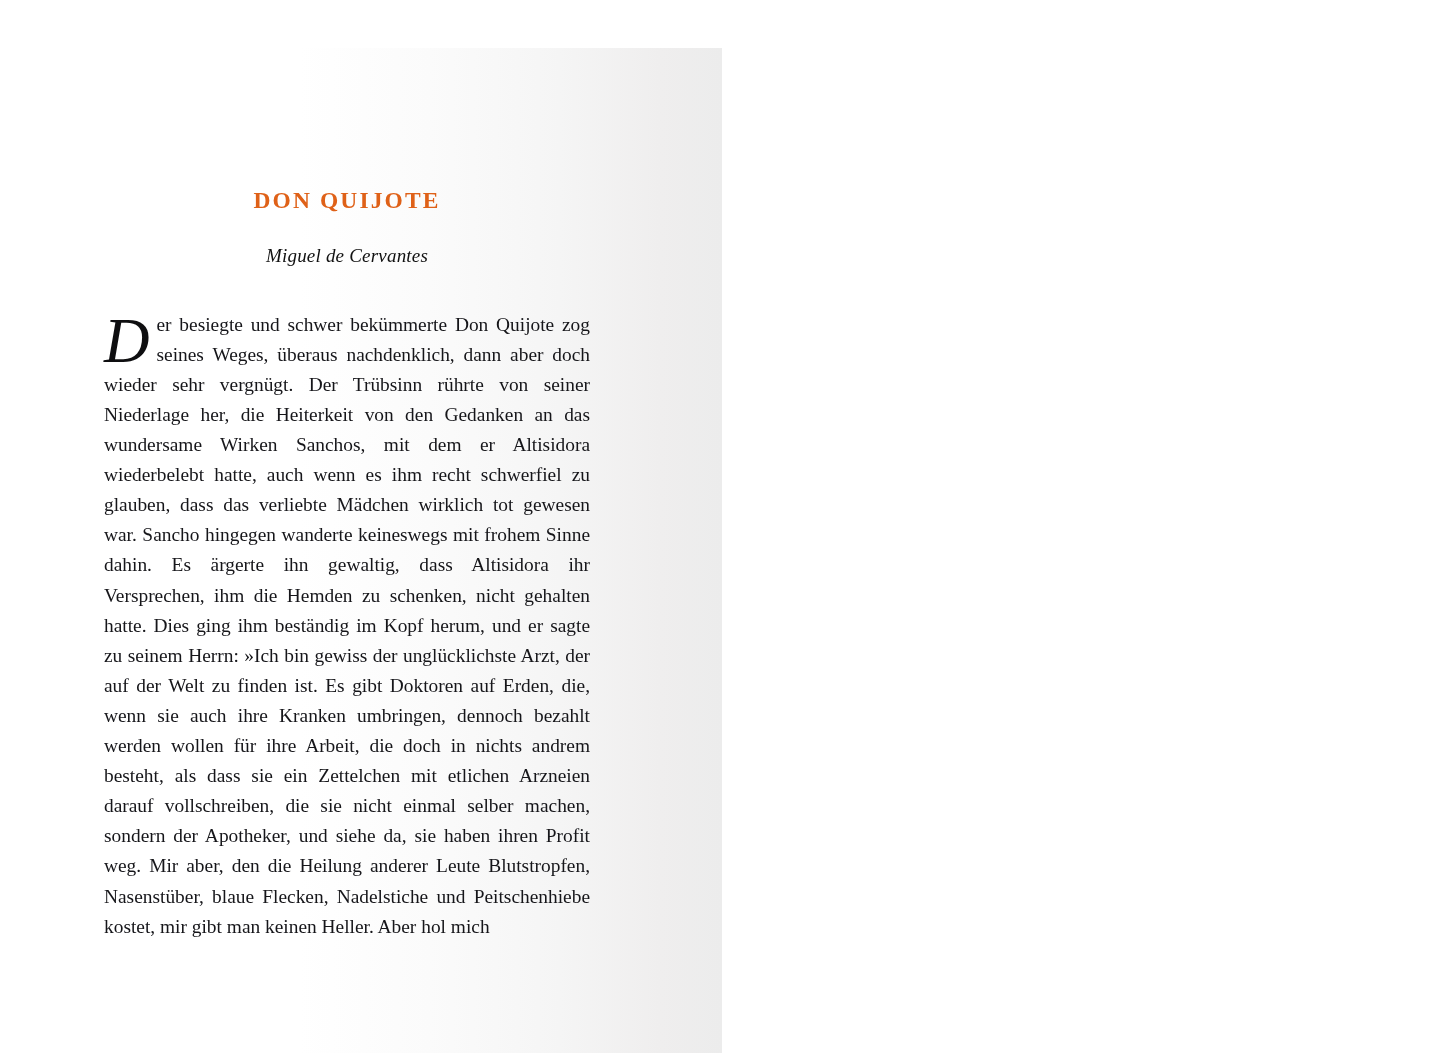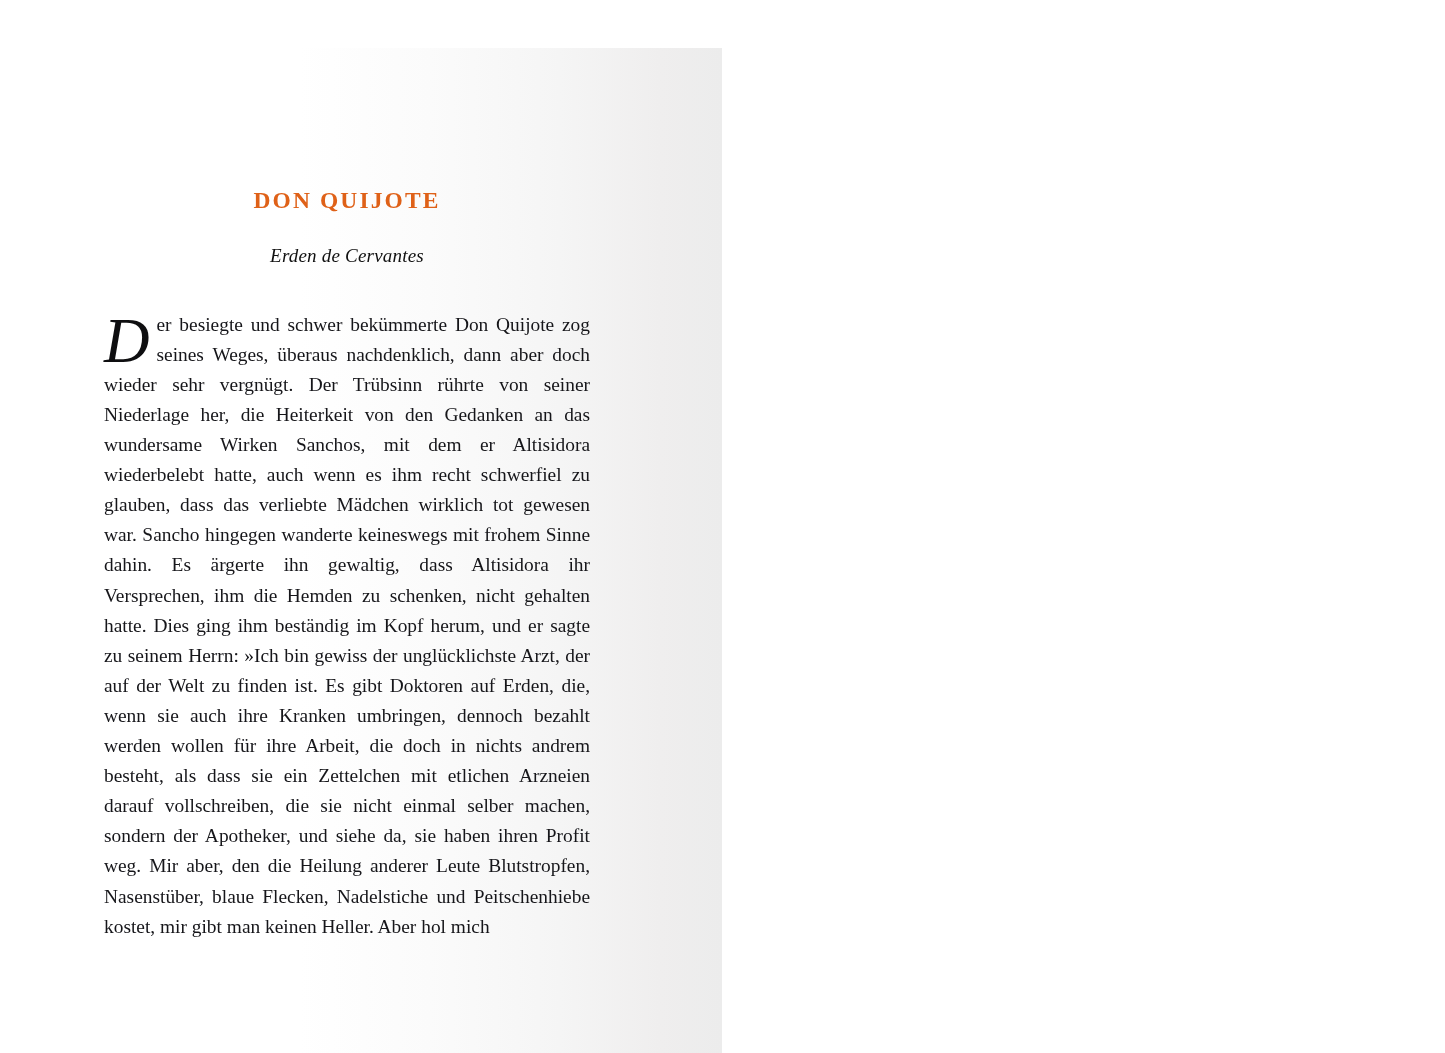--- a/index.html
+++ b/index.html
@@ -123,21 +123,21 @@
 <body>
 
 <div id="spread">
 
   <div class="page page-left">
 
     <div class="textblock">
 
       <h1 class="chapter-title">DON QUIJOTE</h1>
 
-      <div class="chapter-author">Erden de Cervantes</div>
+      <div class="chapter-author">Miguel de Cervantes</div>
 
       <p class="body opening"><span class="dropcap">D</span><span>er besiegte und schwer bekümmerte Don Quijote zog seines Weges, überaus nachdenklich, dann aber doch wieder sehr vergnügt. Der Trübsinn rührte von seiner Niederlage her, die Heiterkeit von den Gedanken an das wundersame Wirken Sanchos, mit dem er Altisidora wiederbelebt hatte, auch wenn es ihm recht schwerfiel zu glauben, dass das verliebte Mädchen wirklich tot gewesen war. Sancho hingegen wanderte keineswegs mit frohem Sinne dahin. Es ärgerte ihn gewaltig, dass Altisidora ihr Versprechen, ihm die Hemden zu schenken, nicht gehalten hatte. Dies ging ihm beständig im Kopf herum, und er sagte zu seinem Herrn: »Ich bin gewiss der unglücklichste Arzt, der auf der Welt zu finden ist. Es gibt Doktoren auf Erden, die, wenn sie auch ihre Kranken umbringen, dennoch bezahlt werden wollen für ihre Arbeit, die doch in nichts andrem besteht, als dass sie ein Zettelchen mit etlichen Arzneien darauf vollschreiben, die sie nicht einmal selber machen, sondern der Apotheker, und siehe da, sie haben ihren Profit weg. Mir aber, den die Heilung anderer Leute Blutstropfen, Nasenstüber, blaue Flecken, Nadelstiche und Peitschenhiebe kostet, mir gibt man keinen Heller. Aber hol mich</span></p>
 
     </div>
 
   </div>
 
   <div class="page page-right">
 
     

